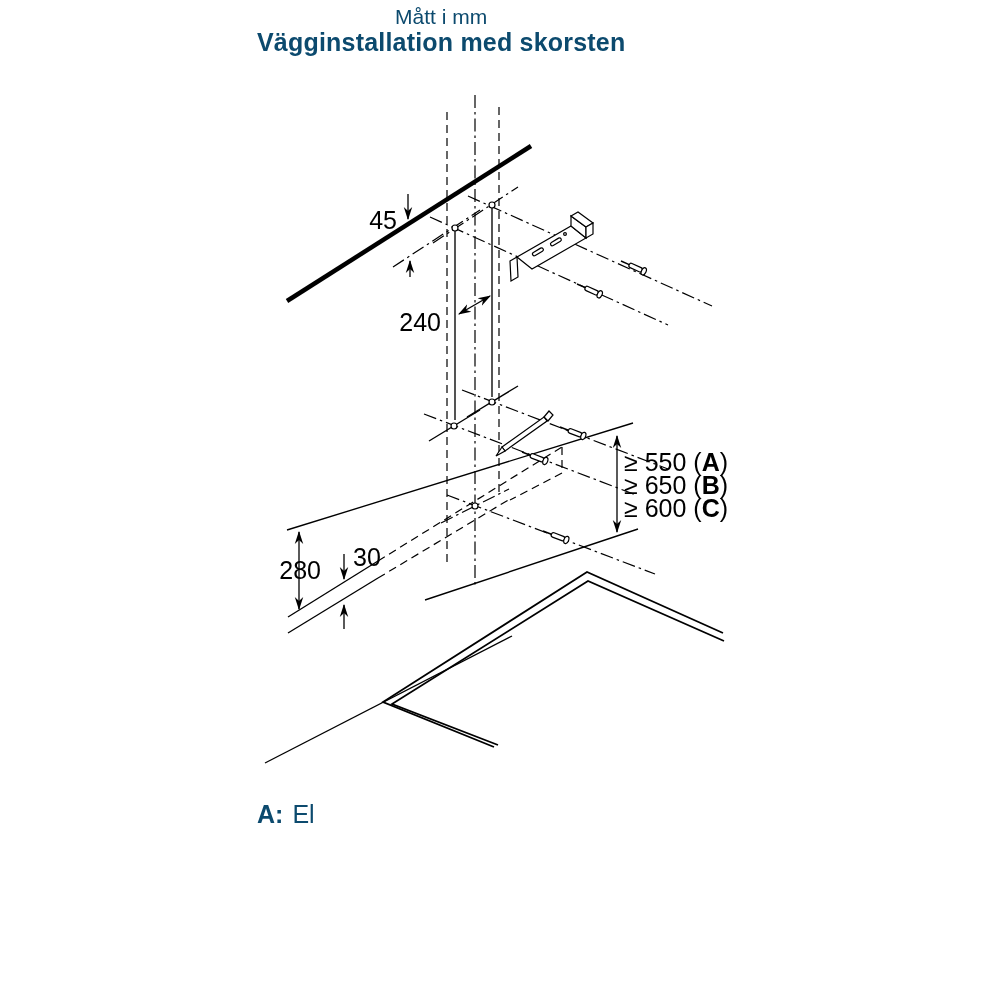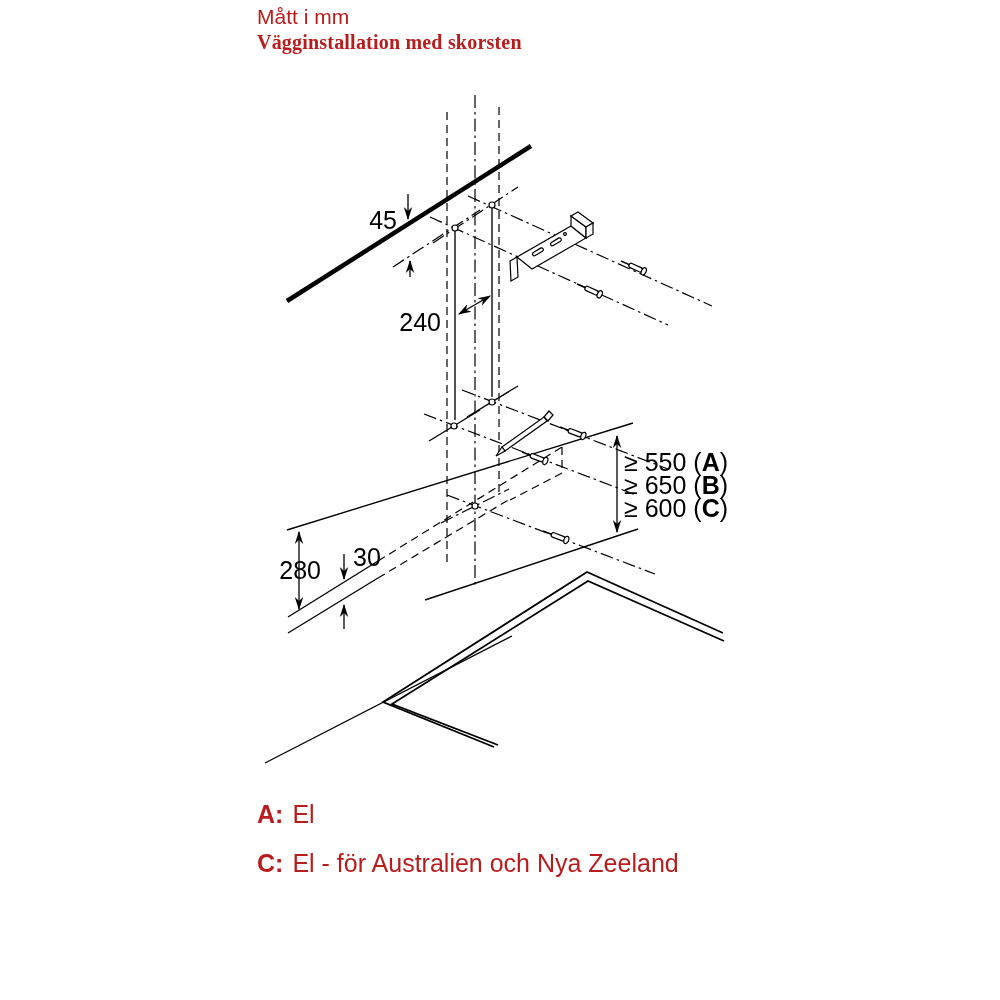--- a/index.html
+++ b/index.html
@@ -1,20 +1,20 @@
 <!DOCTYPE html>
 <html><head>
 <meta charset="utf-8">
 <style>
   html,body{margin:0;padding:0;background:#fff;}
   #page{position:relative;width:1000px;height:928px;background:#ffffff;overflow:hidden;
-        font-family:"Liberation Sans","DejaVu Sans",sans-serif;color:#b91c1c;}
+        font-family:"Liberation Sans","DejaVu Sans",sans-serif;color:#0c4a6e;text-align:center;}
   #title-block{position:absolute;left:257px;top:4px;}
   #title-line1{font-size:21px;line-height:25px;font-weight:400;}
-  #title-line2{font-size:20px;line-height:27px;font-weight:700;letter-spacing:.2px;font-family:Liberation Serif, serif;}
+  #title-line2{font-size:25px;line-height:27px;font-weight:700;letter-spacing:.2px;}
   #diagram-svg{position:absolute;left:0;top:0;}
   .svg-text{font-family:"Liberation Sans","DejaVu Sans",sans-serif;font-size:25px;fill:#000;}
   .svg-text .bold{font-weight:700;}
   #legend{position:absolute;left:257px;top:800px;}
   .legend-row{font-size:25px;height:29px;margin-bottom:20px;white-space:nowrap;}
   .legend-label{font-weight:700;}
   .legend-text{margin-left:9px;font-weight:400;margin-top:45px;}
   .ink{stroke:#000;}
   .thin{stroke-width:1.35;fill:none;}
   .dash{stroke-width:1.2;fill:none;stroke-dasharray:8 5;}
@@ -147,16 +147,15 @@
 
     <g>
       <text class="svg-text" x="624" y="471"><tspan>≥ 550 (</tspan><tspan class="bold">A</tspan><tspan>)</tspan></text>
       <text class="svg-text" x="624" y="494"><tspan>≥ 650 (</tspan><tspan class="bold">B</tspan><tspan>)</tspan></text>
       <text class="svg-text" x="624" y="517"><tspan>≥ 600 (</tspan><tspan class="bold">C</tspan><tspan>)</tspan></text>
     </g>
   </svg>
 
   <div id="legend">
     <div class="legend-row"><span class="legend-label">A:</span><span class="legend-text">El</span></div>
-    <div class="legend-row"><span class="legend-label">C:</span><span class="legend-text">El - för Australien och Nya Zeeland</span></div>
   </div>
 
 </div>
 
 </body></html>

